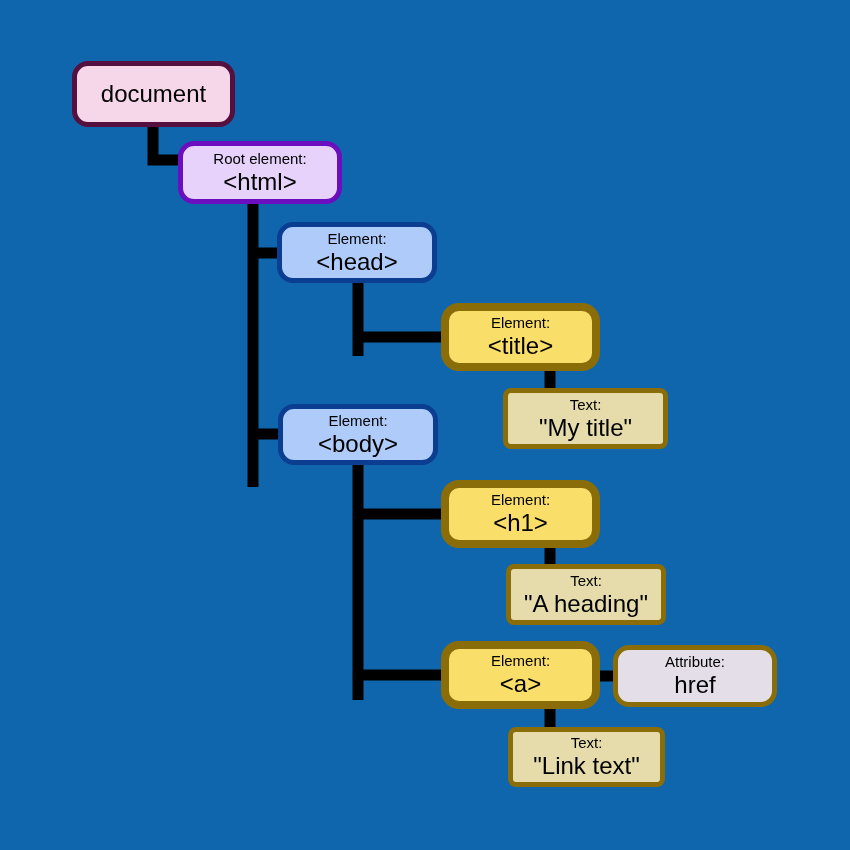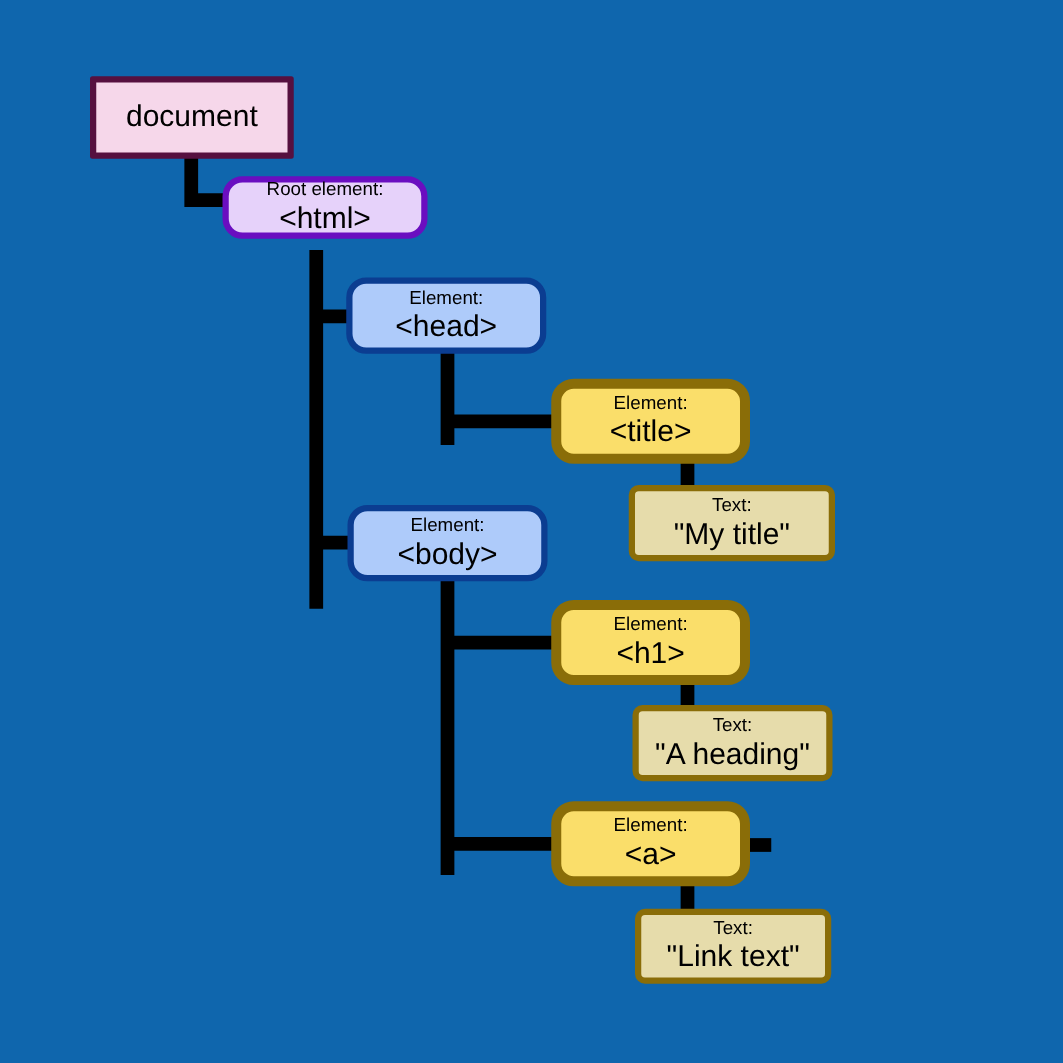--- a/index.html
+++ b/index.html
@@ -46,21 +46,21 @@
     margin-top: 1px;
   }
   .node.single .val {
     margin-top: 0;
   }
 
   
   .n-document {
     background: #f6d7ea;
     border: 5px solid #56103f;
-    border-radius: 2px;
+    border-radius: 16px;
   }
   
   .n-html {
     background: #e6d2fa;
     border: 5px solid #6a0ec0;
     border-radius: 16px;
   }
   
   .n-elem-blue {
     background: #aecbfa;
@@ -111,21 +111,21 @@
 
     <path d="M596,676 L617,676" fill="none" stroke="#000000" stroke-width="11"></path>
 
     <path d="M550,707 L550,731" fill="none" stroke="#000000" stroke-width="11"></path>
   </svg>
 
   <div class="node n-document single" style="left:72px; top:61px; width:163px; height:66px;">
     <div class="val">document</div>
   </div>
 
-  <div class="node n-html" style="left:178px; top:141px; width:164px; height:50px;">
+  <div class="node n-html" style="left:178px; top:141px; width:164px; height:63px;">
     <div class="kind">Root element:</div>
     <div class="val">&lt;html&gt;</div>
   </div>
 
   <div class="node n-elem-blue" style="left:277px; top:222px; width:160px; height:61px;">
     <div class="kind">Element:</div>
     <div class="val">&lt;head&gt;</div>
   </div>
 
   <div class="node n-elem-gold" style="left:441px; top:303px; width:159px; height:68px;">
@@ -151,19 +151,23 @@
   <div class="node n-text" style="left:506px; top:564px; width:160px; height:61px;">
     <div class="kind">Text:</div>
     <div class="val">"A heading"</div>
   </div>
 
   <div class="node n-elem-gold" style="left:441px; top:641px; width:159px; height:68px;">
     <div class="kind">Element:</div>
     <div class="val">&lt;a&gt;</div>
   </div>
 
+  <div class="node n-attr" style="left:613px; top:645px; width:164px; height:62px;">
+    <div class="kind">Attribute:</div>
+    <div class="val">href</div>
+  </div>
 
   <div class="node n-text" style="left:508px; top:727px; width:157px; height:60px;">
     <div class="kind">Text:</div>
     <div class="val">"Link text"</div>
   </div>
 
 </div>
 
 </body></html>

